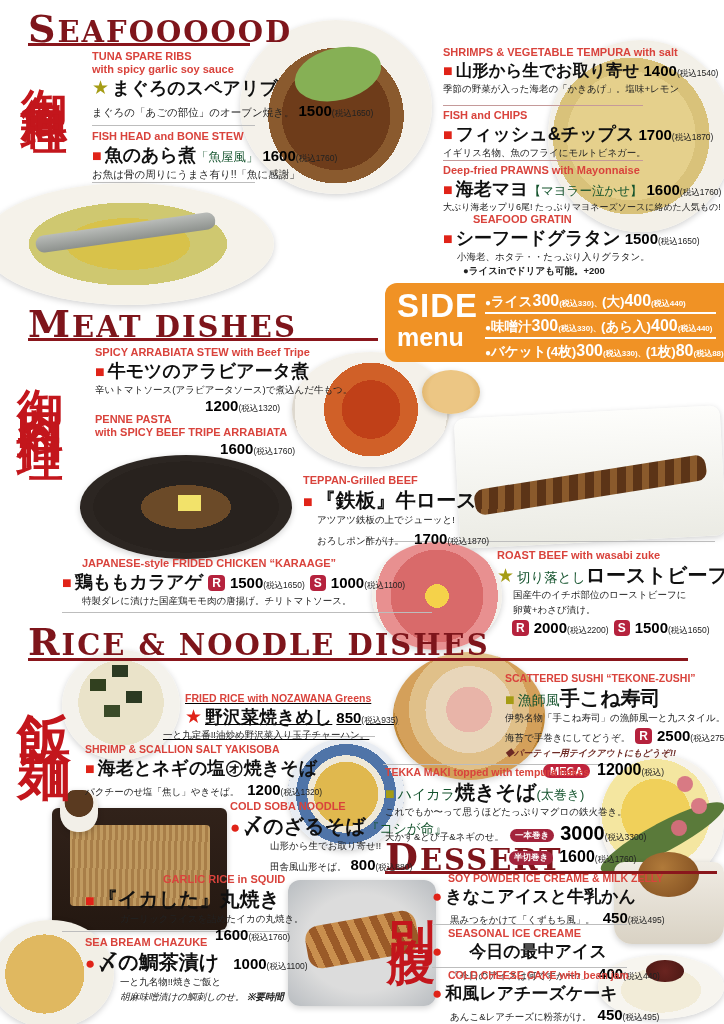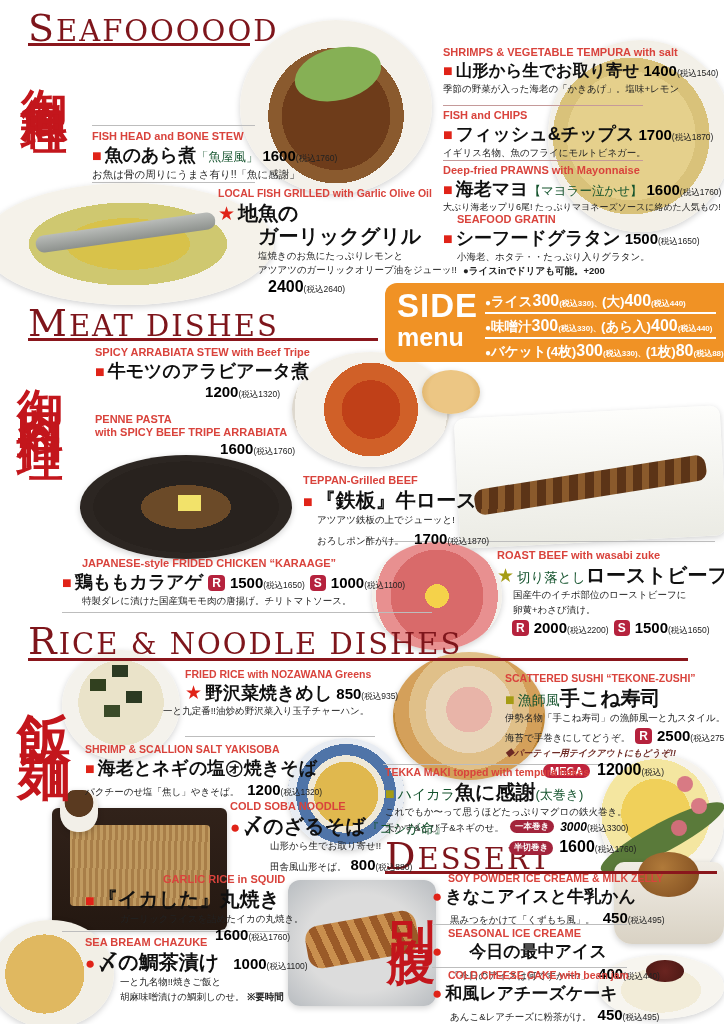--- a/index.html
+++ b/index.html
@@ -1,19 +1,19 @@
 <!DOCTYPE html>
 <html><head>
 <meta charset="utf-8">
 <style>
   html,body{margin:0;padding:0;background:#888;}
   .menu{position:relative;width:724px;height:1024px;background:#ffffff;overflow:hidden;
         font-family:"Liberation Sans",sans-serif;}
   
-  .sec{position:absolute;z-index:3;margin:0;font-family:"DejaVu Serif",serif;font-weight:normal;
+  .sec{position:absolute;z-index:3;margin:0;font-family:"DejaVu Serif",serif;font-weight:bold;
        color:#7e151b;font-size:29px;letter-spacing:2px;white-space:nowrap;text-align:right;}
   .sec::first-letter{font-size:38px;}
   .rule{position:absolute;z-index:3;height:3px;background:#8a161c;}
   .div{position:absolute;z-index:3;height:1px;background:#bdbdbd;}
   .div.red{background:#c59a9a;}
   
   .vk{position:absolute;z-index:3;writing-mode:vertical-rl;text-orientation:upright;
       font-family:"DejaVu Serif",serif;font-weight:bold;color:#c3161c;line-height:1;}
   
   .it{position:absolute;z-index:4;}
@@ -100,37 +100,35 @@
 <div class="menu">
 
   <h1 class="sec" style="left:28px;top:6px;">SEAFOOOOOD</h1>
   <div class="rule" style="left:28px;top:43px;width:222px;"></div>
   <div class="vk" style="left:22px;top:52px;font-size:46px;letter-spacing:7px;">御魚料理</div>
 
   <div class="ph ph-tuna" style="left:240px;top:20px;width:192px;height:174px;"></div>
   <div class="ph ph-kakiage" style="left:548px;top:40px;width:185px;height:192px;"></div>
   <div class="ph ph-localfish" style="left:-18px;top:183px;width:292px;height:122px;"></div>
 
+  <div class="it" style="left:92px;top:50px;">
+    <div class="en">TUNA SPARE RIBS</div>
+    <div class="en">with spicy garlic soy sauce</div>
+    <div class="nm"><span class="mk st-olive"></span><span class="jn">まぐろのスペアリブ</span></div>
+    <div class="ds"><span>まぐろの「あごの部位」のオーブン焼き。</span><span class="pr">1500</span><span class="tx">(税込1650)</span></div>
+  </div>
   <div class="div" style="left:92px;top:125px;width:163px;"></div>
 
   <div class="it" style="left:92px;top:130px;">
     <div class="en">FISH HEAD and BONE STEW</div>
     <div class="nm"><span class="mk sq-red"></span><span class="jn">魚のあら煮</span><span class="jn-s">「魚屋風」</span><span class="pr">1600</span><span class="tx">(税込1760)</span></div>
     <div class="ds">お魚は骨の周りにうまさ有り!!「魚に感謝」</div>
   </div>
   <div class="div" style="left:92px;top:182px;width:163px;"></div>
 
-  <div class="it" style="left:218px;top:187px;">
-    <div class="en" style="font-size:10.5px;">LOCAL FISH GRILLED with Garlic Olive Oil</div>
-    <div class="nm"><span class="mk st-red"></span><span class="jn-lg">地魚の</span></div>
-    <div class="nm" style="margin-left:40px;margin-top:0;"><span class="jn-lg">ガーリックグリル</span></div>
-    <div class="ds sm" style="margin-left:40px;">塩焼きのお魚にたっぷりレモンと</div>
-    <div class="ds sm" style="margin-left:40px;">アツアツのガーリックオリーブ油をジューッ!!</div>
-    <div style="margin-left:46px;margin-top:2px;"><span class="pr" style="font-size:16px;">2400</span><span class="tx">(税込2640)</span></div>
-  </div>
 
   <div class="it" style="left:443px;top:46px;">
     <div class="en">SHRIMPS &amp; VEGETABLE TEMPURA with salt</div>
     <div class="nm"><span class="mk sq-red"></span><span class="jn" style="font-size:16.5px;">山形から生でお取り寄せ</span><span class="pr">1400</span><span class="tx">(税込1540)</span></div>
     <div class="ds sm">季節の野菜が入った海老の「かきあげ」。塩味+レモン</div>
   </div>
   <div class="div red" style="left:443px;top:105px;width:200px;"></div>
 
   <div class="it" style="left:443px;top:109px;">
     <div class="en">FISH and CHIPS</div>
@@ -139,21 +137,21 @@
   </div>
   <div class="div red" style="left:443px;top:160px;width:200px;"></div>
 
   <div class="it" style="left:443px;top:164px;">
     <div class="en">Deep-fried PRAWNS with Mayonnaise</div>
     <div class="nm"><span class="mk sq-red"></span><span class="jn">海老マヨ</span><span class="jn-s">【マヨラー泣かせ】</span><span class="pr">1600</span><span class="tx">(税込1760)</span></div>
     <div class="ds" style="font-size:9px;">大ぶり海老ップリ6尾! たっぷりマヨネーズソースに絡めた人気もの!</div>
   </div>
 
   <div class="it" style="left:443px;top:213px;">
-    <div class="en" style="margin-left:14px;">SEAFOOD GRATIN</div>
+    <div class="en" style="margin-left:30px;">SEAFOOD GRATIN</div>
     <div class="nm"><span class="mk sq-red"></span><span class="jn">シーフードグラタン</span><span class="pr">1500</span><span class="tx">(税込1650)</span></div>
     <div class="ds sm" style="margin-left:14px;">小海老、ホタテ・・たっぷり入りグラタン。</div>
     <div class="ds sm" style="margin-left:20px;font-weight:bold;">●ライスinでドリアも可能。+200</div>
   </div>
 
   <div class="side">
     <div class="side-t1">SIDE</div>
     <div class="side-t2">menu</div>
     <div class="side-rows">
       <div class="side-row"><span class="b">●</span><span class="n">ライス</span><span class="p">300</span><span class="t">(税込330)、</span><span class="n">(大)</span><span class="p">400</span><span class="t">(税込440)</span></div>
@@ -168,20 +166,21 @@
 
   <div class="ph ph-arrabiata" style="left:292px;top:352px;width:158px;height:115px;"></div>
   <div class="ph ph-bread" style="left:422px;top:370px;width:58px;height:44px;"></div>
   <div class="ph ph-teppan" style="left:80px;top:455px;width:212px;height:104px;"></div>
   <div class="ph ph-aspara" style="left:457px;top:412px;width:266px;height:130px;"></div>
   <div class="ph ph-roastbeef" style="left:372px;top:542px;width:130px;height:108px;"></div>
 
   <div class="it" style="left:95px;top:346px;">
     <div class="en">SPICY ARRABIATA STEW with Beef Tripe</div>
     <div class="nm"><span class="mk sq-red"></span><span class="jn">牛モツのアラビアータ煮</span></div>
+    <div class="ds sm">辛いトマトソース(アラビアータソース)で煮込んだ牛もつ。</div>
     <div class="right" style="width:185px;margin-top:1px;"><span class="pr">1200</span><span class="tx">(税込1320)</span></div>
   </div>
 
   <div class="it" style="left:95px;top:413px;">
     <div class="en">PENNE PASTA</div>
     <div class="en">with SPICY BEEF TRIPE ARRABIATA</div>
     <div class="right" style="width:200px;margin-top:1px;"><span class="pr">1600</span><span class="tx">(税込1760)</span></div>
   </div>
 
 
@@ -214,21 +213,21 @@
 
   <div class="ph ph-friedrice" style="left:62px;top:650px;width:118px;height:110px;"></div>
   <div class="ph ph-sushi" style="left:393px;top:652px;width:152px;height:128px;"></div>
   <div class="ph ph-yakisoba" style="left:288px;top:738px;width:116px;height:112px;"></div>
   <div class="ph ph-tekka" style="left:600px;top:755px;width:124px;height:130px;"></div>
   <div class="ph ph-soba" style="left:52px;top:808px;width:175px;height:122px;"></div>
   <div class="ph ph-cup" style="left:60px;top:790px;width:38px;height:42px;"></div>
   <div class="ph ph-squid" style="left:288px;top:880px;width:148px;height:126px;"></div>
   <div class="ph ph-chazuke" style="left:-12px;top:920px;width:126px;height:108px;"></div>
 
-  <div class="it" style="left:185px;top:668px;">
+  <div class="it" style="left:185px;top:692px;text-decoration:underline;">
     <div class="en" style="font-size:10.5px;">FRIED RICE with NOZAWANA Greens</div>
     <div class="nm"><span class="mk st-red"></span><span class="jn">野沢菜焼きめし</span><span class="pr">850</span><span class="tx">(税込935)</span></div>
     <div class="ds sm" style="margin-left:-22px;">一と九定番!!油炒め野沢菜入り玉子チャーハン。</div>
   </div>
   <div class="div" style="left:185px;top:736px;width:190px;"></div>
 
   <div class="it" style="left:505px;top:672px;">
     <div class="en" style="font-size:10.5px;">SCATTERED SUSHI “TEKONE-ZUSHI”</div>
     <div class="nm"><span class="mk sq-olive"></span><span class="jn-s" style="font-size:14px;">漁師風</span><span class="jn-lg">手こね寿司</span></div>
     <div class="ds sm">伊勢名物「手こね寿司」の漁師風一と九スタイル。</div>
@@ -239,23 +238,23 @@
   <div class="div" style="left:383px;top:764px;width:235px;"></div>
 
   <div class="it" style="left:85px;top:743px;">
     <div class="en" style="font-size:10.5px;">SHRIMP &amp; SCALLION SALT YAKISOBA</div>
     <div class="nm"><span class="mk sq-red"></span><span class="jn">海老とネギの塩㋔焼きそば</span></div>
     <div class="ds sm"><span>パクチーのせ塩「焦し」やきそば。</span><span class="pr" style="margin-left:8px;">1200</span><span class="tx">(税込1320)</span></div>
   </div>
 
   <div class="it" style="left:385px;top:766px;">
     <div class="en" style="font-size:10.5px;">TEKKA MAKI topped with tempura flakes</div>
-    <div class="nm"><span class="mk sq-olive"></span><span class="jn-s" style="font-size:14px;">ハイカラ</span><span class="jn-lg">魚に感謝</span><span class="jn-s" style="font-size:13px;">(太巻き)</span></div>
+    <div class="nm"><span class="mk sq-olive"></span><span class="jn-s" style="font-size:14px;">ハイカラ</span><span class="jn-lg">焼きそば</span><span class="jn-s" style="font-size:13px;">(太巻き)</span></div>
     <div class="ds sm">これでもか〜って思うほどたっぷりマグロの鉄火巻き。</div>
-    <div class="ds sm"><span>天かす&amp;とび子&amp;ネギのせ。</span><span class="pill-sm">一本巻き</span><span class="pr" style="font-size:12px;font-style:italic;">3000</span><span class="tx">(税込3300)</span></div>
+    <div class="ds sm"><span>天かす&amp;とび子&amp;ネギのせ。</span><span class="pill-sm">一本巻き</span><span class="pr" style="font-size:20px;">3000</span><span class="tx">(税込3300)</span></div>
     <div style="margin-left:118px;margin-top:2px;white-space:nowrap;"><span class="pill-sm">半切巻き</span><span class="pr" style="font-size:16px;">1600</span><span class="tx">(税込1760)</span></div>
   </div>
 
   <div class="it" style="left:230px;top:800px;">
     <div class="en">COLD SOBA NOODLE</div>
     <div class="nm"><span class="mk dot-red"></span><span class="jn-lg">〆のざるそば</span><span class="jn-s" style="font-size:13.5px;">『コシが命』</span></div>
     <div class="ds sm" style="margin-left:40px;">山形から生でお取り寄せ!!</div>
     <div class="ds sm" style="margin-left:40px;"><span>田舎風山形そば。</span><span class="pr">800</span><span class="tx">(税込880)</span></div>
   </div>
 
@@ -264,21 +263,21 @@
     <div class="nm"><span class="mk sq-red"></span><span class="jn-lg">『イカした』丸焼き</span></div>
     <div class="ds sm" style="margin-left:35px;">ガーリックライスを詰めたイカの丸焼き。</div>
     <div class="right" style="width:205px;"><span class="pr">1600</span><span class="tx">(税込1760)</span></div>
   </div>
   <div class="div" style="left:62px;top:931px;width:228px;"></div>
 
   <div class="it" style="left:85px;top:936px;">
     <div class="en" style="">SEA BREAM CHAZUKE</div>
     <div class="nm"><span class="mk dot-red"></span><span class="jn-lg">〆の鯛茶漬け</span><span class="pr" style="margin-left:14px;">1000</span><span class="tx">(税込1100)</span></div>
     <div class="ds sm" style="margin-left:35px;">一と九名物!!焼きご飯と</div>
-    <div class="ds sm" style="margin-left:35px;"><span>胡麻味噌漬けの鯛刺しのせ。</span>&nbsp;<span style="font-weight:bold;">※要時間</span></div>
+    <div class="ds sm" style="margin-left:35px;font-style:italic;"><span>胡麻味噌漬けの鯛刺しのせ。</span>&nbsp;<span style="font-weight:bold;">※要時間</span></div>
   </div>
 
   <h1 class="sec" style="left:385px;top:834px;">DESSERT</h1>
   <div class="rule" style="left:385px;top:871px;width:332px;"></div>
   <div class="vk" style="left:388px;top:882px;font-size:48px;letter-spacing:18px;">別腹</div>
 
   <div class="ph ph-kinako" style="left:614px;top:862px;width:110px;height:82px;"></div>
   <div class="ph ph-cheese" style="left:598px;top:955px;width:126px;height:64px;"></div>
 
   <div class="it" style="left:432px;top:872px;">

